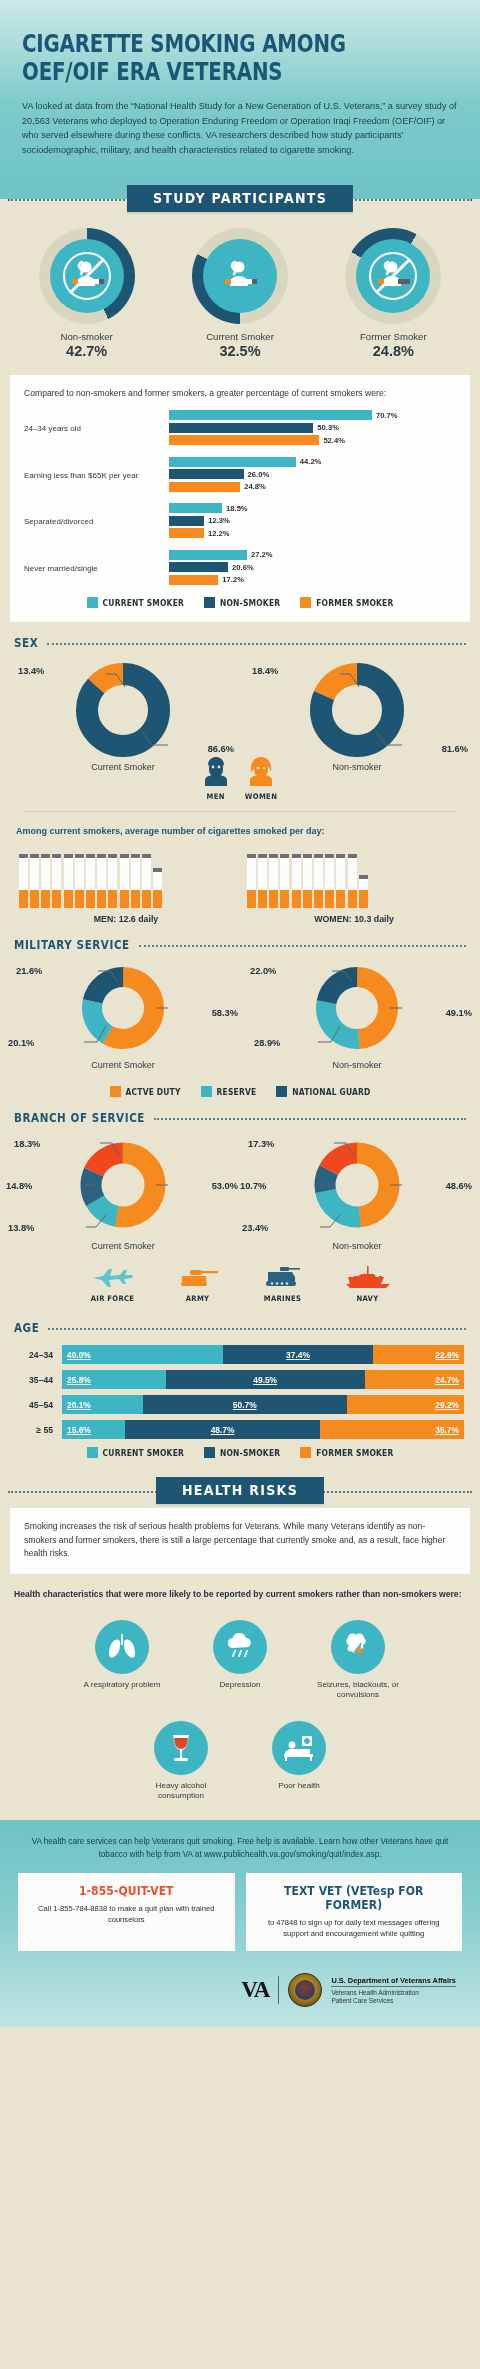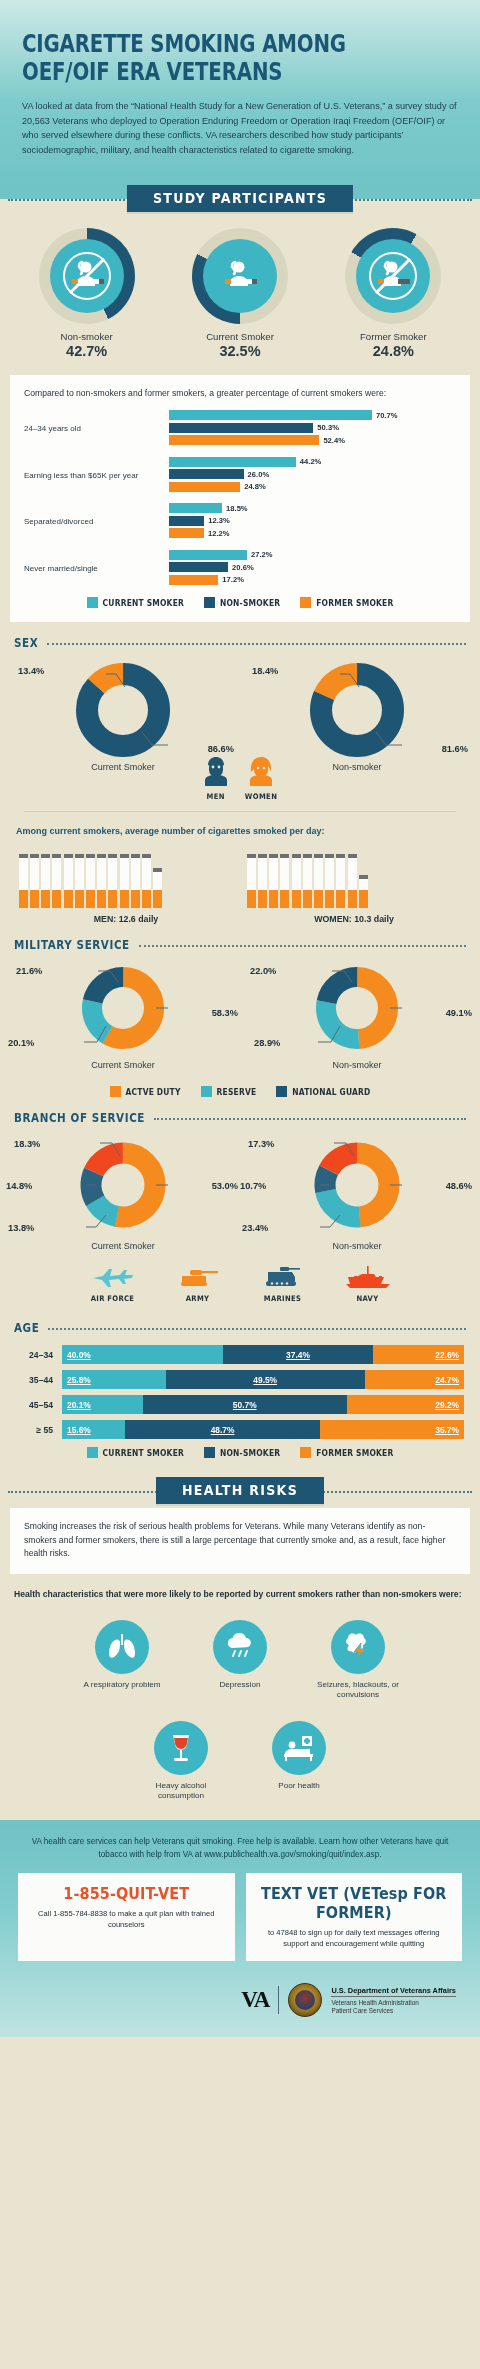--- a/index.html
+++ b/index.html
@@ -190,21 +190,21 @@
   .footer {
     background: linear-gradient(180deg, #6fc2c5 0%, #82cccd 40%, #bfe4e2 100%);
     padding: 16px 18px 20px 18px;
     margin-top: 18px;
   }
   .footer .note { font-size: 8.2px; line-height: 1.55; color: #12414f; text-align: center; }
   .cta-row { display: flex; gap: 11px; margin-top: 12px; }
   .cta { flex: 1; background: #fbfbf9; padding: 11px 9px 12px 9px; text-align: center; }
   .cta .big {
     font-family: "DejaVu Sans Condensed", "Liberation Sans Narrow", "Liberation Sans", sans-serif;
-    font-size: 16px; font-weight: bold; letter-spacing: .1px;
+    font-size: 12px; font-weight: bold; letter-spacing: .1px;
   }
   .cta.a .big { color: #e8512a; }
   .cta.b .big { color: #1e5573; }
   .cta .sm { font-size: 7.6px; line-height: 1.45; margin-top: 5px; color: #23313b; }
   .valogo { display: flex; align-items: center; justify-content: flex-end; gap: 9px; margin-top: 22px; padding-right: 6px; }
   .valogo .vatext { font-family: "Liberation Serif", serif; font-weight: bold; font-size: 23px; color: #121212; letter-spacing: -1px; }
   .valogo .vsep { width: 1px; height: 28px; background: #4c6d79; }
   .seal { width: 34px; height: 34px; border-radius: 50%; background: radial-gradient(circle at 50% 45%, #d8b24a 0%, #9a7520 55%, #2b2410 100%); border: 1px solid #3b3112; position: relative; }
   .seal::after { content:""; position:absolute; left:6px; top:6px; right:6px; bottom:6px; border-radius:50%; background: radial-gradient(circle at 50% 40%, #8d3b2a 0%, #2e3f66 70%); }
   .valogo .vadept { line-height: 1.25; }

